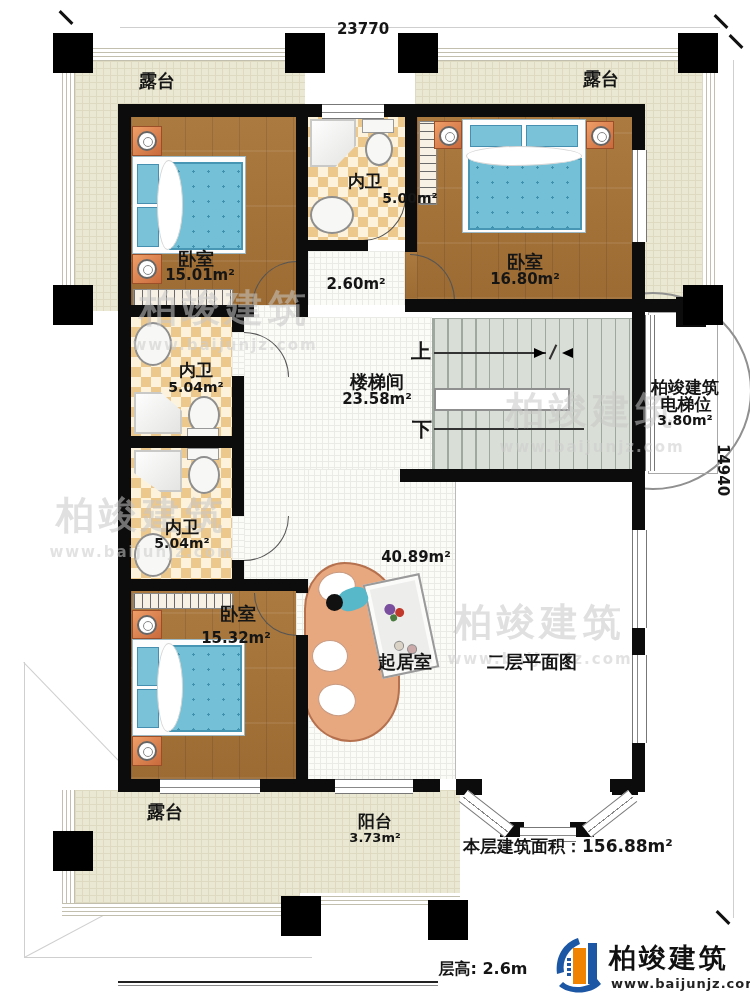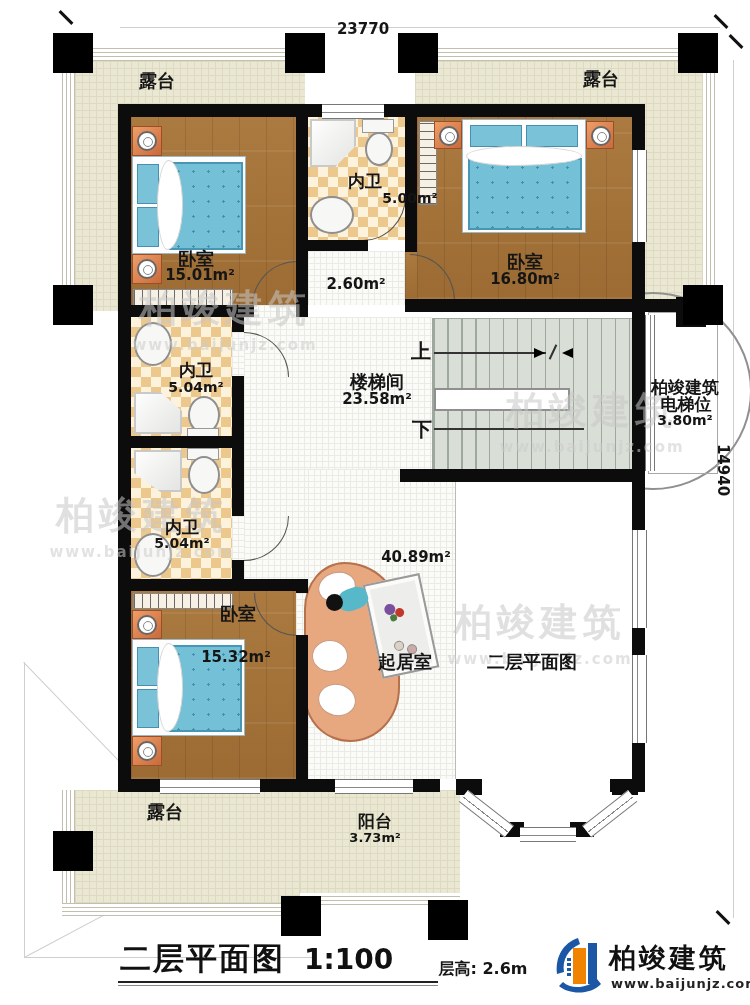--- a/index.html
+++ b/index.html
@@ -274,21 +274,21 @@
   <div class="lbl s18" style="left:601px;top:79px;">露台</div>
   <div class="lbl s18" style="left:165px;top:812px;">露台</div>
   <div class="lbl s13" style="left:363px;top:30px;font-size:15px;">23770</div>
   <div class="lbl s15 rot90" style="left:722px;top:470px;">14940</div>
 
   <div class="lbl s18" style="left:196px;top:259px;">卧室</div>
   <div class="lbl s15" style="left:200px;top:276px;">15.01m²</div>
   <div class="lbl s18" style="left:525px;top:262px;">卧室</div>
   <div class="lbl s15" style="left:525px;top:280px;">16.80m²</div>
   <div class="lbl s18" style="left:238px;top:614px;">卧室</div>
-  <div class="lbl s15" style="left:236px;top:658px;">15.32m²</div>
+  <div class="lbl s15" style="left:236px;top:639px;">15.32m²</div>
 
   <div class="lbl s17" style="left:365px;top:182px;">内卫</div>
   <div class="lbl s14" style="left:384px;top:198px;margin-left:26px;">5.00m²</div>
   <div class="lbl s17" style="left:196px;top:371px;">内卫</div>
   <div class="lbl s14" style="left:196px;top:387px;">5.04m²</div>
   <div class="lbl s17" style="left:182px;top:528px;">内卫</div>
   <div class="lbl s14" style="left:182px;top:543px;">5.04m²</div>
 
   <div class="lbl s15" style="left:356px;top:285px;">2.60m²</div>
   <div class="lbl s18" style="left:377px;top:382px;">楼梯间</div>
@@ -300,25 +300,24 @@
   <div class="lbl s18" style="left:405px;top:662px;">起居室</div>
   <div class="lbl s18" style="left:532px;top:662px;">二层平面图</div>
 
   <div class="lbl s17" style="left:685px;top:388px;">柏竣建筑</div>
   <div class="lbl s17" style="left:686px;top:405px;">电梯位</div>
   <div class="lbl s14" style="left:685px;top:420px;">3.80m²</div>
 
   <div class="lbl s17" style="left:375px;top:822px;">阳台</div>
   <div class="lbl s13" style="left:375px;top:838px;">3.73m²</div>
 
-
-  <div class="titleblock" style="left:120px;top:938px;">
-    <span style="font-size:31px;font-weight:bold;color:#111;letter-spacing:2px;">二层平面图</span>
-    <span style="font-size:28px;font-weight:bold;color:#111;margin-left:14px;">1:100</span>
-  </div>
+  <div class="lbl s17" style="left:463px;top:847px;transform:translate(0,-50%);">
+    <span>本层建筑面积：</span><span>156.88m²</span>
+  </div>
+
   <div class="abs" style="left:118px;top:981px;width:320px;height:2px;background:#222;z-index:9;"></div>
   <div class="abs" style="left:118px;top:985px;width:320px;height:1px;background:#8a8a8a;z-index:9;"></div>
   <div class="lbl" style="left:483px;top:969px;font-size:16px;transform:translate(-50%,-50%);">层高: 2.6m</div>
 
   <div class="abs" style="left:553px;top:934px;width:195px;height:66px;z-index:9;">
     <svg width="50" height="60" viewBox="0 0 50 60" style="position:absolute;left:0;top:2px;">
       <path d="M25 2 C10 7 2 21 4 38 L11 36 C9 24 15 13 27 8 Z" fill="#1c57a5"></path>
       <rect x="20" y="12" width="13" height="36" fill="#f08300"></rect>
       <rect x="35" y="7" width="9" height="41" fill="#1c57a5"></rect>
       <rect x="14" y="22" width="4" height="3" fill="#1c57a5"></rect>

